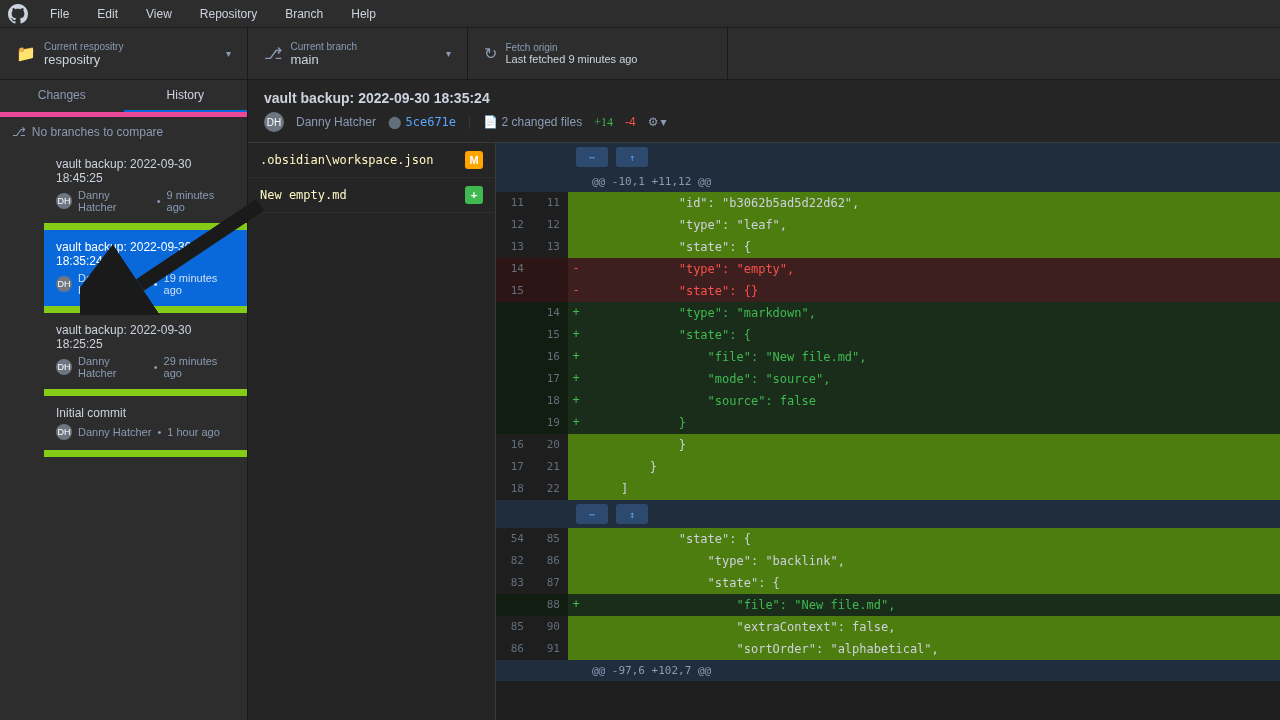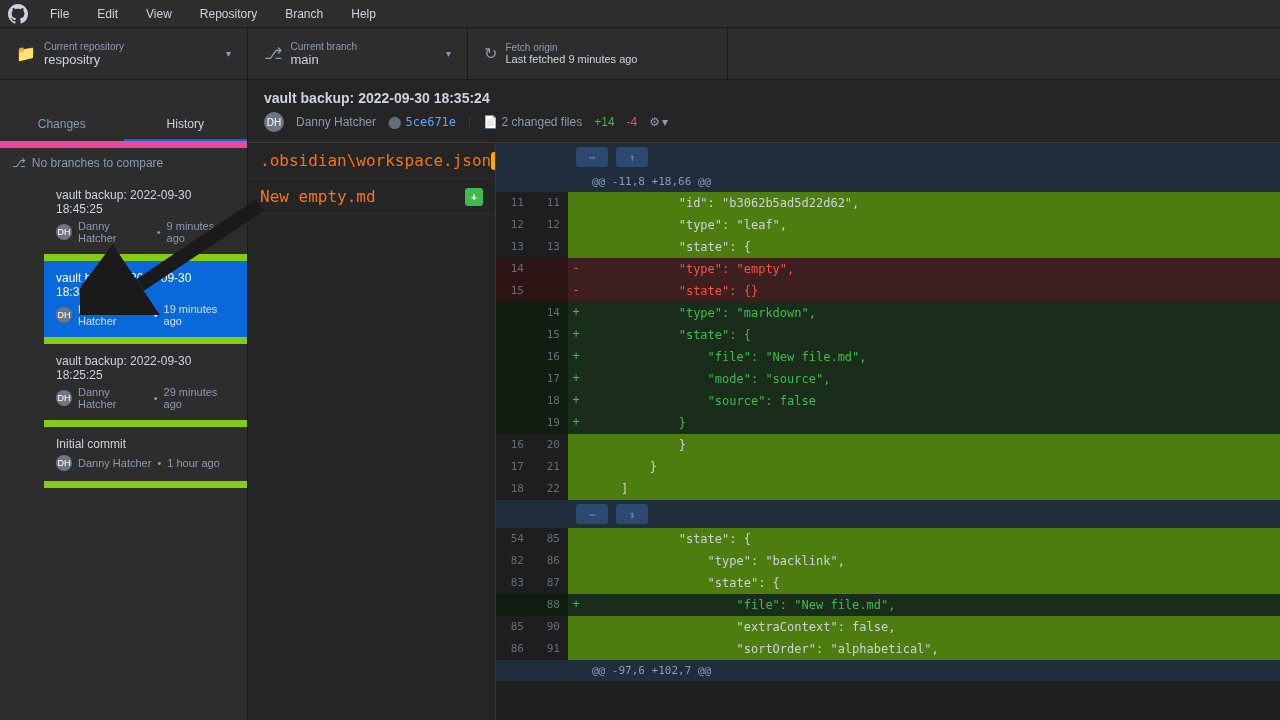--- a/index.html
+++ b/index.html
@@ -17,21 +17,21 @@
     .toolbar-label { font-size: 10px; color: #8b9bb4; }
     .toolbar-value { font-size: 13px; color: #cdd3de; font-weight: 500; }
     .toolbar-arrow { margin-left: auto; color: #8b9bb4; font-size: 10px; }
     .toolbar-section.fetch { min-width: 200px; }
 
     
     .main { display: flex; height: calc(720px - 80px); }
 
     
     .sidebar { width: 248px; background: #2d2d2d; border-right: 1px solid #1a1a1a; display: flex; flex-direction: column; flex-shrink: 0; }
-    .sidebar-tabs { display: flex; border-bottom: 7px solid #ec4899; margin-top: 29px; }
+    .sidebar-tabs { display: flex; border-bottom: 5px solid #ec4899; }
     .sidebar-tab { flex: 1; text-align: center; padding: 8px 0; font-size: 12px; color: #8b9bb4; cursor: pointer; border-bottom: 2px solid transparent; }
     .sidebar-tab.active { color: #cdd3de; border-bottom: 2px solid #0969da; }
 
     .no-branches { padding: 8px 12px; color: #8b9bb4; font-size: 12px; display: flex; align-items: center; gap: 6px; }
 
     .commit-list { overflow-y: auto; }
     .commit-item { padding: 10px 12px; border-bottom: 7px solid #84cc16; cursor: pointer; margin-left: 44px; }
     .commit-item.active { background: #0969da; }
     .commit-item.active .commit-author { color: rgba(255,255,255,0.8); }
     .commit-item.active .commit-time { color: rgba(255,255,255,0.8); }
@@ -44,31 +44,31 @@
 
     
     .content { flex: 1; display: flex; flex-direction: column; overflow: hidden; background: #1e1e1e; }
 
     
     .commit-header { padding: 10px 16px; border-bottom: 1px solid #3a3a3a; background: #252526; }
     .commit-header-title { font-size: 14px; color: #cdd3de; font-weight: 600; margin-bottom: 6px; }
     .commit-header-meta { display: flex; align-items: center; gap: 12px; flex-wrap: wrap; }
     .commit-hash { display: flex; align-items: center; gap: 4px; color: #8b9bb4; font-size: 12px; }
     .hash-val { color: #58a6ff; font-family: monospace; }
-    .additions { color: #3fb950; font-size: 12px; }
+    .additions { color: #3fb950; font-size: 12px; font-family: Liberation Serif, serif; }
     .deletions { color: #f85149; font-size: 12px; }
     .settings-btn { display: flex; align-items: center; gap: 2px; color: #8b9bb4; cursor: pointer; font-size: 12px; }
 
     
     .diff-area { display: flex; flex: 1; overflow: hidden; }
 
     
     .file-list { width: 248px; border-right: 1px solid #3a3a3a; overflow-y: auto; background: #252526; flex-shrink: 0; }
     .file-item { display: flex; align-items: center; justify-content: space-between; padding: 8px 12px; cursor: pointer; border-bottom: 1px solid #2d2d2d; }
-    .file-name { font-size: 16px; color: #f97316; font-family: monospace; }
+    .file-name { font-size: 12px; color: #fef9c3; font-family: monospace; }
     .file-badge { width: 18px; height: 18px; border-radius: 3px; display: flex; align-items: center; justify-content: center; font-size: 11px; font-weight: bold; flex-shrink: 0; }
     .file-badge.modified { background: #ffa500; color: #fff; }
     .file-badge.added { background: #3fb950; color: #fff; }
 
     
     .diff-panel { flex: 1; overflow: auto; font-family: monospace; font-size: 12px; }
     .diff-hunk-header { background: #1f2d3d; color: #8b9bb4; padding: 4px 8px; font-size: 11px; display: flex; align-items: center; }
     .expand-btn { width: 32px; height: 20px; display: flex; align-items: center; justify-content: center; background: #2d4a6e; border-radius: 3px; cursor: pointer; color: #58a6ff; font-size: 10px; flex-shrink: 0; }
     .diff-row { display: flex; align-items: stretch; min-height: 20px; }
     .line-num { width: 36px; text-align: right; padding: 1px 8px; color: #636e7b; background: #1e1e1e; flex-shrink: 0; user-select: none; font-size: 11px; line-height: 20px; }
@@ -106,21 +106,21 @@
     <span class="menu-item">View</span>
     <span class="menu-item">Repository</span>
     <span class="menu-item">Branch</span>
     <span class="menu-item">Help</span>
   </div>
 
   <div class="toolbar">
     <div class="toolbar-section" style="min-width:248px;">
       <span class="toolbar-icon">📁</span>
       <div class="toolbar-text">
-        <span class="toolbar-label">Current repository</span>
+        <span class="toolbar-label">Current respositry</span>
         <span class="toolbar-value">respositry</span>
       </div>
       <span class="toolbar-arrow">▾</span>
     </div>
     <div class="toolbar-section" style="min-width:220px;">
       <span class="toolbar-icon">⎇</span>
       <div class="toolbar-text">
         <span class="toolbar-label">Current branch</span>
         <span class="toolbar-value">main</span>
       </div>
@@ -231,21 +231,21 @@
             <div style="width:36px; flex-shrink:0;"></div>
             <div style="width:36px; flex-shrink:0;"></div>
             <div class="expand-btn" style="margin-right:8px;">⋯</div>
             <div class="expand-btn" style="margin-right:8px;">↑</div>
           </div>
 
           <div class="diff-hunk-header">
             <div style="width:36px; flex-shrink:0;"></div>
             <div style="width:36px; flex-shrink:0;"></div>
             <div style="width:16px;flex-shrink:0;"></div>
-            <span>@@ -11,8 +18,66 @@</span>
+            <span>@@ -10,1 +11,12 @@</span>
           </div>
 
           <div id="diff-rows-1">
               <div class="diff-row context">
                 <div class="line-num">11</div>
                 <div class="line-num">11</div>
                 <div class="diff-marker"> </div>
                 <div class="diff-content">            "id": "b3062b5ad5d22d62",</div>
               </div>
               <div class="diff-row context">

